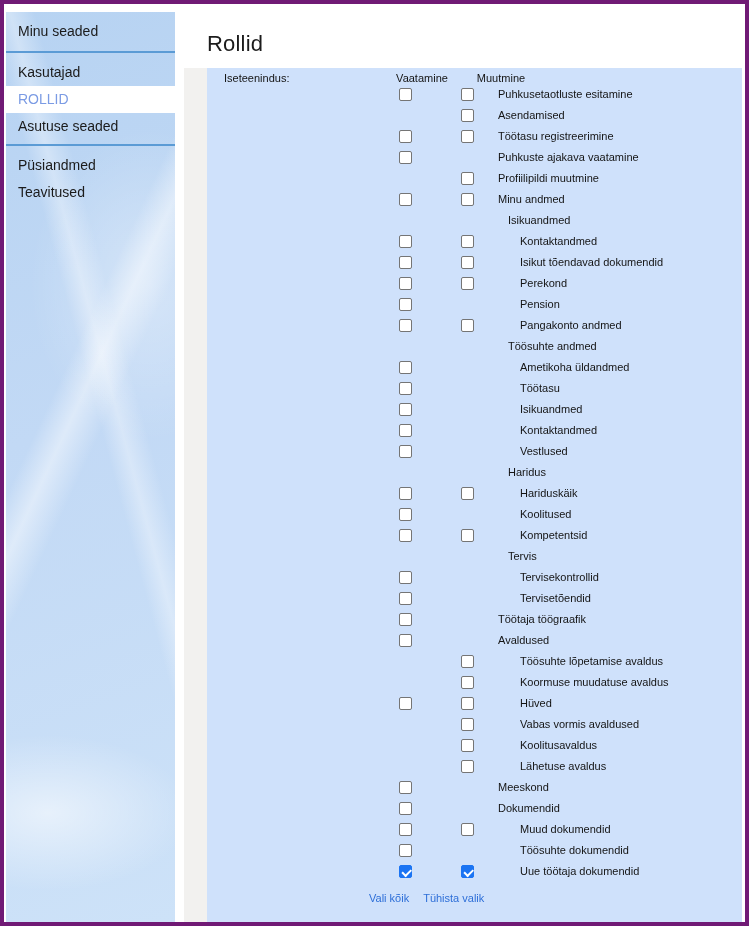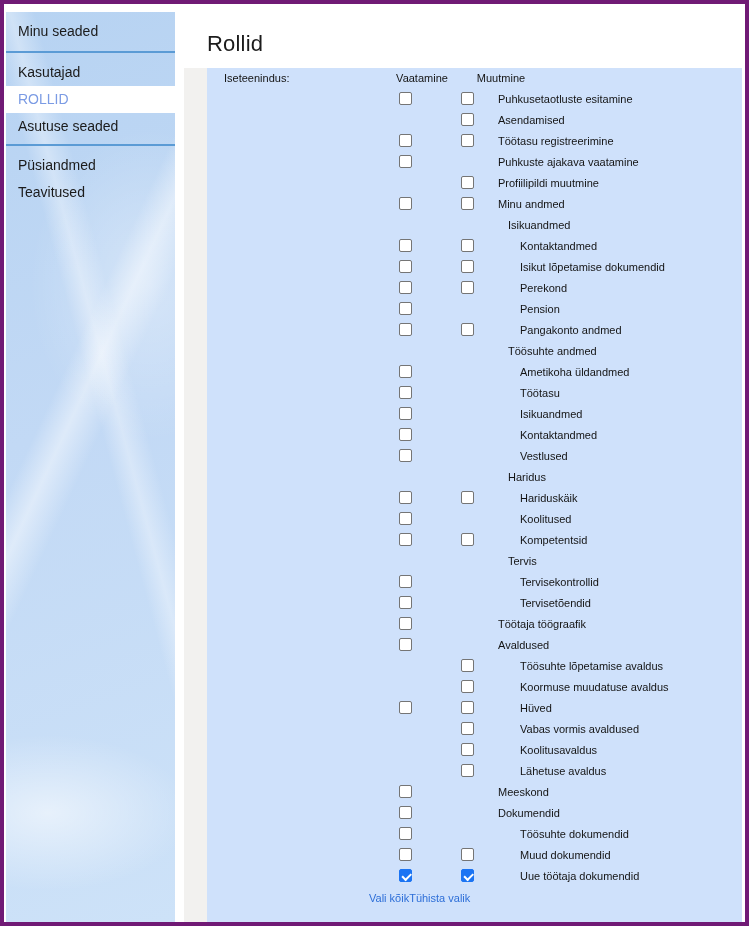--- a/index.html
+++ b/index.html
@@ -38,38 +38,38 @@
   }
   .panel {
     position:absolute; left:203px; top:64px; width:535px; height:854px;
     background:var(--panel-bg,#cfe1fb); padding:2px 0 0 17px;
     font-size:11px; color:#141414;
   }
   .panel-header { display:flex; height:16px; align-items:center; }
   .ph-section { width:150px; white-space:nowrap; }
   .ph-col { width:62px; text-align:center; white-space:nowrap;margin-left:17px; }
   .perm-rows { margin-top:2px; }
-  .perm-row { display:flex; height:21px; align-items:center; }
+  .perm-row { display:flex; height:21px; align-items:flex-start; }
   .first-col-spacer { width:150px; }
   .check-col { width:62px; display:flex; justify-content:center; align-items:center; }
   .perm-label { flex:1; white-space:nowrap; }
   .indent-0 { padding-left:0; }
   .indent-1 { padding-left:10px; }
   .indent-2 { padding-left:22px; }
   .checkbox {
     position:relative; display:inline-block; width:13px; height:13px;
     background:#ffffff; border:1px solid #757575; border-radius:2px; cursor:pointer;
   }
   .checkbox.checked { background:var(--accent,#1b74f3); border-color:var(--accent,#1b74f3); }
   .checkbox.checked::after {
     content:""; position:absolute; left:2px; top:2.5px; width:7px; height:3.5px;
     border-left:2px solid #fff; border-bottom:2px solid #fff;
     transform:rotate(-45deg);
   }
-  .panel-actions { display:flex; padding-left:145px; margin-top:3px; height:17px; align-items:center;text-align:right; }
+  .panel-actions { display:flex; gap:14px; padding-left:145px; margin-top:3px; height:17px; align-items:center;text-align:right; }
   .action-link { color:var(--link,#2e6fd8); cursor:pointer; white-space:nowrap; }
 </style>
 </head>
 <body>
 
 <div class="page">
 
   <div class="sidebar">
     <div class="side-group">
       <div class="side-item">Minu seaded</div>
@@ -170,21 +170,21 @@
           <div class="perm-label indent-2">Kontaktandmed</div>
         </div>
         <div class="perm-row">
           <div class="first-col-spacer"></div>
           <div class="check-col">
             <span class="checkbox"></span>
           </div>
           <div class="check-col">
             <span class="checkbox"></span>
           </div>
-          <div class="perm-label indent-2">Isikut lõpetamise dokumendid</div>
+          <div class="perm-label indent-2">Isikut tõendavad dokumendid</div>
         </div>
         <div class="perm-row">
           <div class="first-col-spacer"></div>
           <div class="check-col">
             <span class="checkbox"></span>
           </div>
           <div class="check-col">
             <span class="checkbox"></span>
           </div>
           <div class="perm-label indent-2">Perekond</div>
@@ -389,32 +389,32 @@
             <span class="checkbox"></span>
           </div>
           <div class="check-col"></div>
           <div class="perm-label indent-0">Dokumendid</div>
         </div>
         <div class="perm-row">
           <div class="first-col-spacer"></div>
           <div class="check-col">
             <span class="checkbox"></span>
           </div>
+          <div class="check-col">
+            <span class="checkbox"></span>
+          </div>
+          <div class="perm-label indent-2">Muud dokumendid</div>
+        </div>
+        <div class="perm-row">
+          <div class="first-col-spacer"></div>
+          <div class="check-col">
+            <span class="checkbox"></span>
+          </div>
           <div class="check-col"></div>
           <div class="perm-label indent-2">Töösuhte dokumendid</div>
-        </div>
-        <div class="perm-row">
-          <div class="first-col-spacer"></div>
-          <div class="check-col">
-            <span class="checkbox"></span>
-          </div>
-          <div class="check-col">
-            <span class="checkbox"></span>
-          </div>
-          <div class="perm-label indent-2">Muud dokumendid</div>
         </div>
         <div class="perm-row">
           <div class="first-col-spacer"></div>
           <div class="check-col">
             <span class="checkbox checked"></span>
           </div>
           <div class="check-col">
             <span class="checkbox checked"></span>
           </div>
           <div class="perm-label indent-2">Uue töötaja dokumendid</div>

